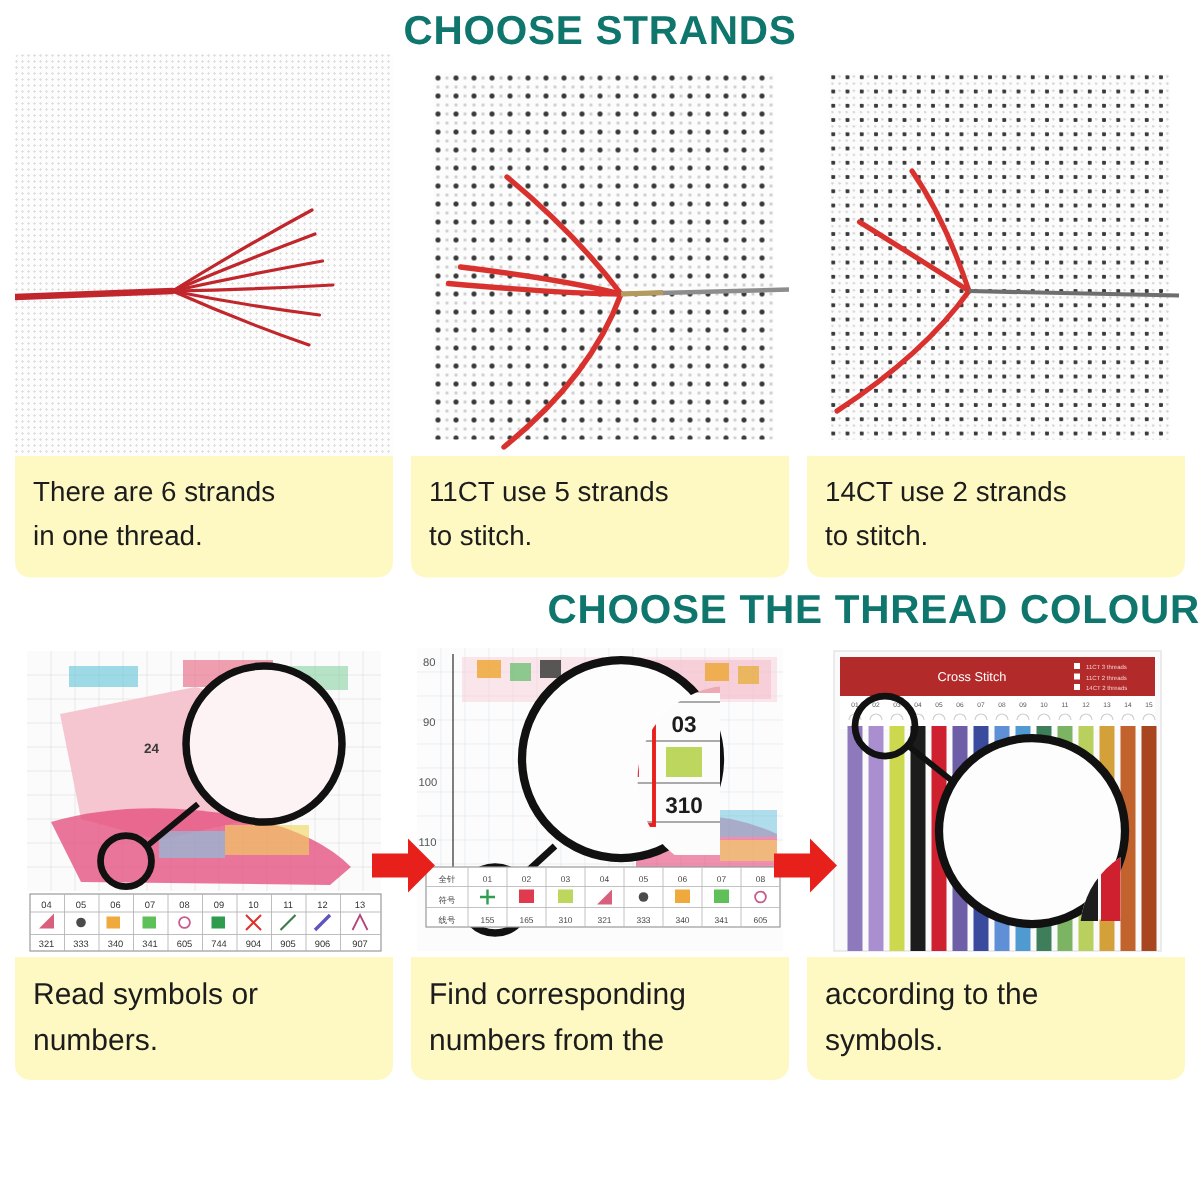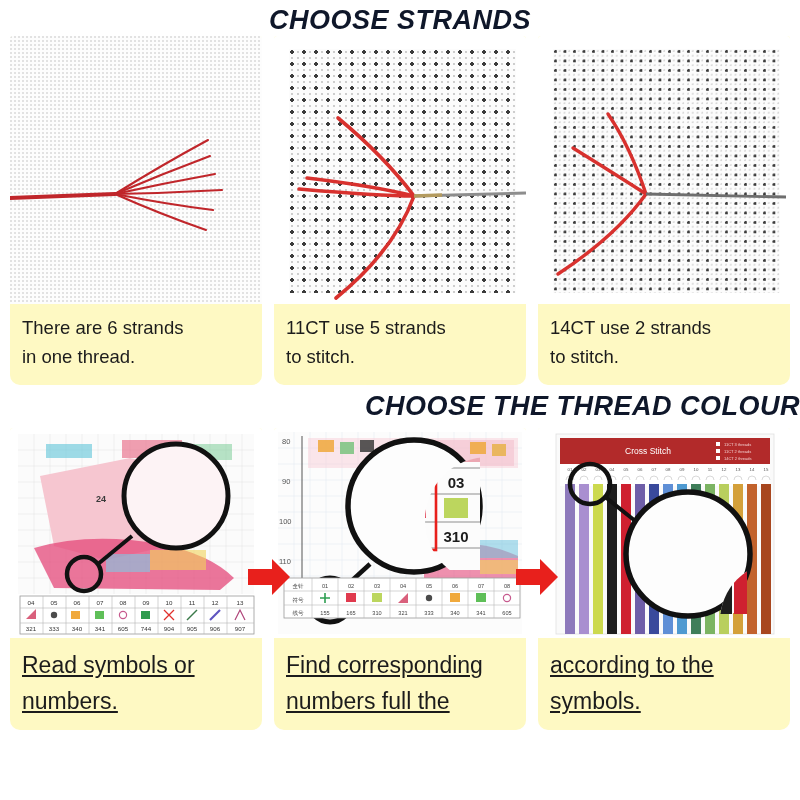--- a/index.html
+++ b/index.html
@@ -5,23 +5,22 @@
   * { box-sizing: border-box; margin: 0; padding: 0; }
   body {
     width: 800px; height: 800px;
     background: #ffffff;
     font-family: "Liberation Sans", sans-serif;
     overflow: hidden;
     position: relative;
   }
   .section-title {
     text-align: center;
-    color: #0f172a;
+    color: #0f766e;
     font-weight: bold;
-    font-style: italic;
     font-size: 27px;
     letter-spacing: 0.5px;
   }
   #title-strands { margin-top: 5px; }
   #title-colour { margin-top: 6px; margin-bottom: 6px; text-align: right; }
 
   .row {
     display: flex;
     justify-content: space-between;
     padding: 0 10px;
@@ -43,21 +42,21 @@
   }
   .row-top .card-media { height: 268px; }
   .row-bottom .card-media { height: 210px; }
 
   .caption {
     padding: 10px 12px 14px 12px;
     font-size: 18.5px;
     line-height: 1.55;
     color: #1c1c1c;
   }
-  .row-bottom .caption { font-size: 23px; padding-bottom: 10px; text-decoration: underline; }
+  .row-bottom .caption { font-size: 20px; padding-bottom: 10px; }
 
   
   .fabric-plain {
     position: absolute; inset: 0;
     background-color: #fdfdfd;
     background-image:
       radial-gradient(circle at 1px 1px, rgba(200,200,200,0.55) 0.7px, transparent 0.8px);
     background-size: 4px 4px;
   }
   .fabric-11ct, .fabric-14ct {
@@ -339,21 +338,21 @@
             <circle cx="155" cy="170" r="3.2" fill="#4b4b4b"></circle>
             <rect x="176" y="165" width="10" height="9" fill="#f0a93c"></rect>
             <rect x="202" y="165" width="10" height="9" fill="#5fbf58"></rect>
             <circle cx="233" cy="170" r="3.6" fill="none" stroke="#c75a8e" stroke-width="1.2"></circle>
           </g>
         </g>
       </svg>
     </div>
     <div class="caption">
       <div>Find corresponding</div>
-      <div>numbers full the</div>
+      <div>numbers from the</div>
     </div>
   </div>
 
   <div class="card">
     <div class="card-media">
       <svg class="media-svg" viewBox="0 0 252 210">
         <rect x="0" y="0" width="252" height="210" fill="#ffffff"></rect>
         <rect x="18" y="6" width="218" height="200" fill="#fafafa" stroke="#e0e0e0" stroke-width="0.8"></rect>
         <rect x="22" y="10" width="210" height="26" fill="#b22a2a"></rect>
         <text x="110" y="26" font-family="Liberation Sans, sans-serif" font-size="8.5" fill="#fff" text-anchor="middle">Cross Stitch</text>

